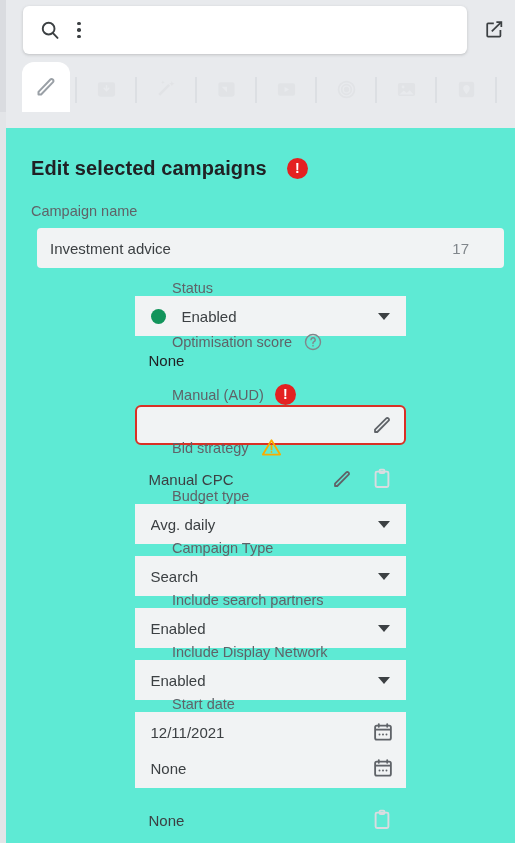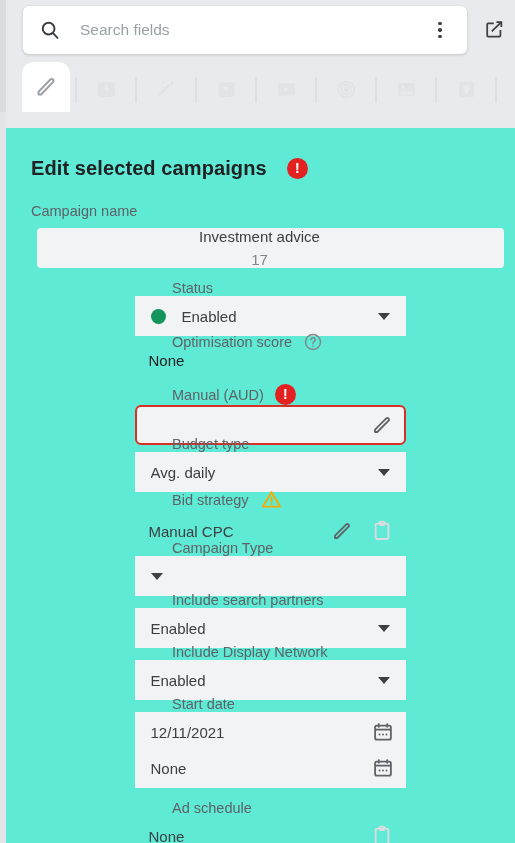--- a/index.html
+++ b/index.html
@@ -163,21 +163,20 @@
   }
 
   
   .wide-field {
     margin: 9px 0 0 31px;
     width: 467px; height: 40px;
     background: #f1f3f4;
     border-radius: 4px;
     display: flex; align-items: center;
     padding: 0 35px 0 13px;
-    flex-direction: column;
   }
   .wide-field .val {
     flex: 1;
     font-size: 15px;
     color: #3c4043;
   }
   .wide-field .count {
     font-size: 15px;
     color: #80868b;
     text-align: center;
@@ -311,21 +310,20 @@
 
   <div class="topbar">
 
     <div class="search-box">
       <span class="search-icon">
         <svg viewBox="0 0 24 24" width="22" height="22" fill="none" stroke="currentColor" stroke-width="2.1" stroke-linecap="round">
           <circle cx="10.5" cy="10.5" r="6.4"></circle>
           <line x1="15.2" y1="15.4" x2="20.2" y2="20.6"></line>
         </svg>
       </span>
-      <input class="search-input" type="text" placeholder="Search fields" style="">
       <span class="kebab">
         <i></i>
           <i></i>
           <i></i>
       </span>
     </div>
 
     <span class="open-new">
       <svg viewBox="0 0 24 24" width="22" height="22" fill="none" stroke="currentColor" stroke-width="1.9">
         <path d="M19 13.2V19.4a.9.9 0 0 1-.9.9H5.5a.9.9 0 0 1-.9-.9V6.8a.9.9 0 0 1 .9-.9h6.3"></path>
@@ -460,30 +458,20 @@
           <span>!</span>
         </span>
       </div>
       <div class="field error">
         <span class="fval"></span>
         <span class="pencil">
           <svg viewBox="0 0 24 24" width="24" height="24" fill="none" stroke="currentColor" stroke-width="1.8" stroke-linecap="round" stroke-linejoin="round">
             <path d="M5 19h2.3L18.6 7.7a1.4 1.4 0 0 0 0-2l-.3-.3a1.4 1.4 0 0 0-2 0L5 16.7z"></path>
           </svg>
         </span>
-      </div>
-    </div>
-
-    <div class="row">
-      <div class="lbl">
-        <span class="lbltext">Budget type</span>
-      </div>
-      <div class="field">
-        <span class="fval">Avg. daily</span>
-        <span class="caret"></span>
       </div>
     </div>
 
     <div class="row">
       <div class="lbl">
         <span class="lbltext">Bid strategy</span>
         <span class="warn-icon">
           <svg viewBox="0 0 24 24" width="23" height="23" fill="none" stroke="#f9ab00" stroke-width="1.9" stroke-linejoin="round">
             <path d="M12 4.4 21 19.4H3z"></path>
             <line x1="12" y1="10.2" x2="12" y2="14" stroke-linecap="round"></line>
@@ -504,23 +492,34 @@
               <rect x="5.6" y="4.6" width="12.8" height="15.4" rx="1.4"></rect>
               <rect x="9.6" y="2.6" width="4.8" height="3.4" rx="1"></rect>
             </svg>
           </span>
         </span>
       </div>
     </div>
 
     <div class="row">
       <div class="lbl">
+        <span class="lbltext">Budget type</span>
+      </div>
+      <div class="field">
+        <span class="fval">Avg. daily</span>
+        <span class="caret"></span>
+      </div>
+    </div>
+
+    <div class="row">
+      <div class="lbl">
         <span class="lbltext">Campaign Type</span>
       </div>
       <div class="field">
+        <span class="fval">Search</span>
         <span class="caret"></span>
       </div>
     </div>
 
     <div class="row">
       <div class="lbl">
         <span class="lbltext">Include search partners</span>
       </div>
       <div class="field">
         <span class="fval">Enabled</span>
@@ -569,23 +568,20 @@
             <line x1="16.6" y1="3.4" x2="16.6" y2="6.4" stroke-linecap="round"></line>
             <circle cx="8.2" cy="14.8" r="1.05" fill="currentColor" stroke="none"></circle>
             <circle cx="12" cy="14.8" r="1.05" fill="currentColor" stroke="none"></circle>
             <circle cx="15.8" cy="14.8" r="1.05" fill="currentColor" stroke="none"></circle>
           </svg>
         </span>
       </div>
     </div>
 
     <div class="row">
-      <div class="lbl">
-        <span class="lbltext">Ad schedule</span>
-      </div>
       <div class="field plain">
         <span class="fval">None</span>
         <span class="clipboard">
           <svg viewBox="0 0 24 24" width="24" height="24" fill="none" stroke="currentColor" stroke-width="1.9" stroke-linejoin="round">
             <rect x="5.6" y="4.6" width="12.8" height="15.4" rx="1.4"></rect>
             <rect x="9.6" y="2.6" width="4.8" height="3.4" rx="1"></rect>
           </svg>
         </span>
       </div>
     </div>

